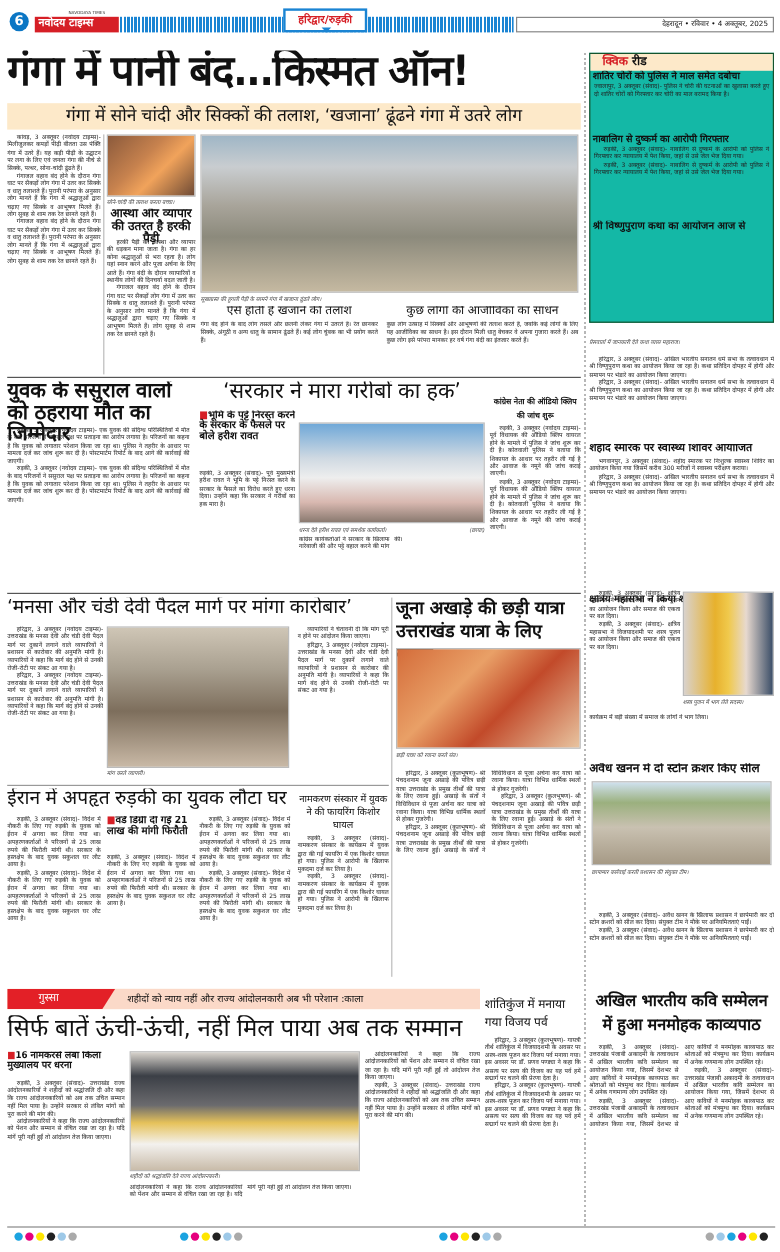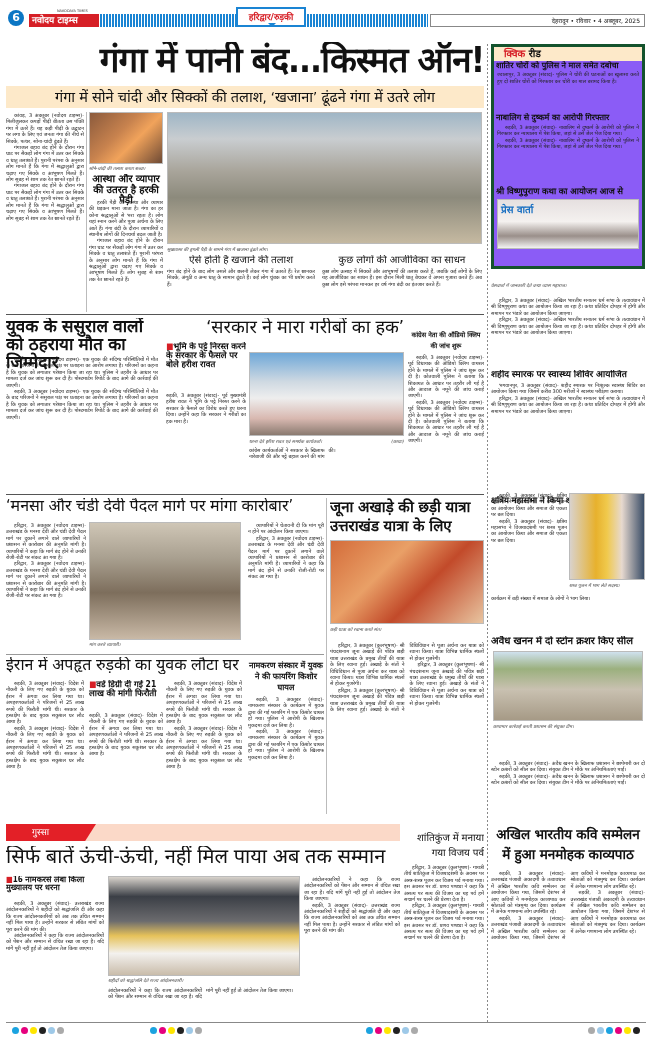--- a/index.html
+++ b/index.html
@@ -15,38 +15,38 @@
 
 #mast{position:absolute;left:0;top:0;width:650px;height:36px}
 .pgno{position:absolute;left:8px;top:10px;width:16px;height:16px;border-radius:50%;background:#0b76c4;color:#fff;font-size:11px;font-weight:bold;text-align:center;line-height:16px}
 .brand{position:absolute;left:29px;top:14px;width:70px;height:13px;background:#d61f26;color:#fff;font-size:9px;font-weight:bold;line-height:13px;padding-left:3px}
 .brandsm{position:absolute;left:57px;top:9px;font-size:3.5px;color:#333}
 .stripe{position:absolute;left:100px;top:14px;height:13px;width:328px;background:repeating-linear-gradient(90deg,#1a84d3 0 2px,#fff 2px 3px)}
 .sectag{position:absolute;left:236px;top:7px;width:70px;height:20px;border:2px solid #1a84d3;background:#fff;color:#d61f26;font-size:9px;font-weight:bold;text-align:center;line-height:16px}
 .sectag:after{content:"";position:absolute;left:30px;bottom:-6px;border:4px solid transparent;border-top-color:#1a84d3}
 .dateline{position:absolute;left:430px;top:14px;width:215px;height:13px;border:1px solid #888;font-size:6px;line-height:11px;text-align:right;padding-right:4px}
 
-.kbox{border:3px solid #14532d;background:#8b5cf6}
+.kbox{border:1px solid #14532d;background:#14b8a6}
 .pinkbar{background:#fbd9c8}
 .dots{position:absolute;display:flex;gap:2px}
 .dots span{width:7px;height:7px;border-radius:50%}
 </style>
 </head>
 <body>
 
 <div id="mast">
   <div class="pgno">6</div>
   <div class="brandsm">NAVODAYA TIMES</div>
   <div class="brand">नवोदय टाइम्स</div>
   <div class="stripe"></div>
   <div class="sectag">हरिद्वार/रुड़की</div>
   <div class="dateline">देहरादून • रविवार • 4 अक्तूबर, 2025</div>
 </div>
 
-<div class="abs hd" style="left:6px;top:42px;width:478px;font-size:35px;letter-spacing:-1px;text-align:right">गंगा में पानी बंद...किस्मत ऑन!</div>
+<div class="abs hd" style="left:6px;top:42px;width:478px;font-size:35px;letter-spacing:-1px;text-align:left">गंगा में पानी बंद...किस्मत ऑन!</div>
 <div class="abs" style="left:6px;top:86px;width:478px;height:22px;background:#fde9c9;">
   <div class="hd" style="font-size:14.5px;font-weight:normal;text-align:center;line-height:22px;white-space:nowrap">गंगा में सोने चांदी और सिक्कों की तलाश, ‘खजाना’ ढूंढने गंगा में उतरे लोग</div>
 </div>
 <div class="abs txt" style="left:6px;top:112px;width:78px;height:200px">
   <p>कांवड़, 3 अक्तूबर (नवोदय टाइम्स)- मिलीजुलकर कपड़ों पीढ़ी बीतता उस पंक्ति गंगा में उतरे हैं। यह कड़ी पीढ़ी के उद्घाटन पर लगा के लिए एवं जनता गंगा की नीचे से सिक्के, पत्थर, सोना-चांदी ढूंढते हैं।</p>
   <p>गंगाजल बहाव बंद होने के दौरान गंगा घाट पर सैकड़ों लोग गंगा में उतर कर सिक्के व धातु तलाशते हैं। पुरानी परंपरा के अनुसार लोग मानते हैं कि गंगा में श्रद्धालुओं द्वारा चढ़ाए गए सिक्के व आभूषण मिलते हैं। लोग सुबह से शाम तक रेत छानते रहते हैं।</p>
   <p>गंगाजल बहाव बंद होने के दौरान गंगा घाट पर सैकड़ों लोग गंगा में उतर कर सिक्के व धातु तलाशते हैं। पुरानी परंपरा के अनुसार लोग मानते हैं कि गंगा में श्रद्धालुओं द्वारा चढ़ाए गए सिक्के व आभूषण मिलते हैं। लोग सुबह से शाम तक रेत छानते रहते हैं।</p>
 </div>
 <div class="vrule" style="left:86px;top:112px;height:200px"></div>
 <div class="abs photo" style="left:89px;top:112px;width:74px;height:52px;background:linear-gradient(135deg,#8b5a3c 0%,#c7824e 40%,#f1a35b 60%,#6e4a35 100%)"></div>
@@ -63,21 +63,21 @@
 <div class="abs hd" style="left:322px;top:255px;width:160px;font-size:10px;font-weight:normal;text-align:center">कुछ लोगों की आजीविका का साधन</div>
 <div class="abs txt" style="left:322px;top:268px;width:160px;height:44px">कुछ लोग उत्साह में सिक्कों और आभूषणों की तलाश करते हैं, जबकि कई लोगों के लिए यह आजीविका का साधन है। इस दौरान मिली धातु बेचकर वे अपना गुजारा करते हैं। अब कुछ लोग इसे परंपरा मानकर हर वर्ष गंगा बंदी का इंतजार करते हैं।</div>
 <div class="rule" style="left:6px;top:314px;width:478px;background:#555"></div>
 
 <div class="abs hd" style="left:6px;top:318px;width:152px;font-size:17px">युवक के ससुराल वालों को ठहराया मौत का जिम्मेदार</div>
 <div class="abs txt" style="left:6px;top:356px;width:152px;height:135px;column-count:1">
     <p>रुड़की, 3 अक्तूबर (नवोदय टाइम्स)- एक युवक की संदिग्ध परिस्थितियों में मौत के बाद परिजनों ने ससुराल पक्ष पर प्रताड़ना का आरोप लगाया है। परिजनों का कहना है कि युवक को लगातार परेशान किया जा रहा था। पुलिस ने तहरीर के आधार पर मामला दर्ज कर जांच शुरू कर दी है। पोस्टमार्टम रिपोर्ट के बाद आगे की कार्रवाई की जाएगी।</p>
     <p>रुड़की, 3 अक्तूबर (नवोदय टाइम्स)- एक युवक की संदिग्ध परिस्थितियों में मौत के बाद परिजनों ने ससुराल पक्ष पर प्रताड़ना का आरोप लगाया है। परिजनों का कहना है कि युवक को लगातार परेशान किया जा रहा था। पुलिस ने तहरीर के आधार पर मामला दर्ज कर जांच शुरू कर दी है। पोस्टमार्टम रिपोर्ट के बाद आगे की कार्रवाई की जाएगी।</p>
   </div>
 
-<div class="abs hd" style="left:166px;top:318px;width:238px;font-size:18px;font-weight:normal;text-align:right">‘सरकार ने मारा गरीबों का हक’</div>
+<div class="abs hd" style="left:166px;top:318px;width:238px;font-size:18px;font-weight:normal;text-align:center">‘सरकार ने मारा गरीबों का हक’</div>
 <div class="abs hd" style="left:166px;top:342px;width:80px;font-size:8.5px"><span style="color:#d61f26">■</span><span>भूमि के पट्टे निरस्त करने के सरकार के फैसले पर बोले हरीश रावत</span></div>
 <div class="abs txt" style="left:166px;top:392px;width:80px;height:100px">रुड़की, 3 अक्तूबर (संवाद)- पूर्व मुख्यमंत्री हरीश रावत ने भूमि के पट्टे निरस्त करने के सरकार के फैसले का विरोध करते हुए धरना दिया। उन्होंने कहा कि सरकार ने गरीबों का हक मारा है।</div>
 <div class="abs photo" style="left:249px;top:352px;width:155px;height:84px;background:linear-gradient(180deg,#6fa8d8 0%,#cfd9e2 35%,#eee 55%,#d8b8b0 80%,#8a7a70 100%)"></div>
 <div class="abs cap" style="left:249px;top:438px;width:115px">धरना देते हरीश रावत एवं समर्थक कार्यकर्ता।</div>
 <div class="abs cap" style="left:370px;top:438px;width:34px;text-align:right">(छायाः)</div>
 <div class="abs txt" style="left:249px;top:447px;width:155px;height:45px;column-count:2;column-gap:4px">कांग्रेस कार्यकर्ताओं ने सरकार के खिलाफ नारेबाजी की और पट्टे बहाल करने की मांग की।</div>
 
 <div class="abs hd" style="left:408px;top:330px;width:76px;font-size:6.5px;font-weight:bold;text-align:center;line-height:11px">कांग्रेस नेता की ऑडियो क्लिप की जांच शुरू</div>
 <div class="abs txt" style="left:408px;top:354px;width:76px;height:137px">
     <p>रुड़की, 3 अक्तूबर (नवोदय टाइम्स)- पूर्व विधायक की ऑडियो क्लिप वायरल होने के मामले में पुलिस ने जांच शुरू कर दी है। कोतवाली पुलिस ने बताया कि शिकायत के आधार पर तहरीर ली गई है और आवाज के नमूने की जांच कराई जाएगी।</p>
@@ -113,63 +113,61 @@
     <p>रुड़की, 3 अक्तूबर (संवाद)- विदेश में नौकरी के लिए गए रुड़की के युवक को ईरान में अगवा कर लिया गया था। अपहरणकर्ताओं ने परिजनों से 25 लाख रुपये की फिरौती मांगी थी। सरकार के हस्तक्षेप के बाद युवक सकुशल घर लौट आया है।</p>
     <p>रुड़की, 3 अक्तूबर (संवाद)- विदेश में नौकरी के लिए गए रुड़की के युवक को ईरान में अगवा कर लिया गया था। अपहरणकर्ताओं ने परिजनों से 25 लाख रुपये की फिरौती मांगी थी। सरकार के हस्तक्षेप के बाद युवक सकुशल घर लौट आया है।</p>
   </div>
 <div class="abs hd" style="left:89px;top:680px;width:74px;font-size:8.5px"><span style="color:#d61f26">■</span><span>वर्ड डिग्री दी गई 21 लाख की मांगी फिरौती</span></div>
 <div class="abs txt" style="left:89px;top:712px;width:74px;height:98px">रुड़की, 3 अक्तूबर (संवाद)- विदेश में नौकरी के लिए गए रुड़की के युवक को ईरान में अगवा कर लिया गया था। अपहरणकर्ताओं ने परिजनों से 25 लाख रुपये की फिरौती मांगी थी। सरकार के हस्तक्षेप के बाद युवक सकुशल घर लौट आया है।</div>
 <div class="abs txt" style="left:166px;top:680px;width:76px;height:130px">
     <p>रुड़की, 3 अक्तूबर (संवाद)- विदेश में नौकरी के लिए गए रुड़की के युवक को ईरान में अगवा कर लिया गया था। अपहरणकर्ताओं ने परिजनों से 25 लाख रुपये की फिरौती मांगी थी। सरकार के हस्तक्षेप के बाद युवक सकुशल घर लौट आया है।</p>
     <p>रुड़की, 3 अक्तूबर (संवाद)- विदेश में नौकरी के लिए गए रुड़की के युवक को ईरान में अगवा कर लिया गया था। अपहरणकर्ताओं ने परिजनों से 25 लाख रुपये की फिरौती मांगी थी। सरकार के हस्तक्षेप के बाद युवक सकुशल घर लौट आया है।</p>
   </div>
 
-<div class="abs hd" style="left:248px;top:660px;width:76px;font-size:8px;font-weight:bold;text-align:center;line-height:11px">नामकरण संस्कार में युवक ने की फायरिंग किशोर घायल</div>
+<div class="abs hd" style="left:248px;top:660px;width:76px;font-size:8px;font-weight:normal;text-align:center;line-height:11px">नामकरण संस्कार में युवक ने की फायरिंग किशोर घायल</div>
 <div class="abs txt" style="left:248px;top:696px;width:76px;height:114px">
     <p>रुड़की, 3 अक्तूबर (संवाद)- नामकरण संस्कार के कार्यक्रम में युवक द्वारा की गई फायरिंग में एक किशोर घायल हो गया। पुलिस ने आरोपी के खिलाफ मुकदमा दर्ज कर लिया है।</p>
     <p>रुड़की, 3 अक्तूबर (संवाद)- नामकरण संस्कार के कार्यक्रम में युवक द्वारा की गई फायरिंग में एक किशोर घायल हो गया। पुलिस ने आरोपी के खिलाफ मुकदमा दर्ज कर लिया है।</p>
   </div>
 
 <div class="abs pinkbar" style="left:6px;top:824px;width:394px;height:17px;">
   <div style="position:absolute;left:0;top:0;width:90px;height:17px;background:#e32027;clip-path:polygon(0 0,100% 0,88% 100%,0 100%);color:#fff;font-size:9px;line-height:17px;padding-left:26px">गुस्सा</div>
+  <div style="position:absolute;left:100px;top:0;font-size:8px;line-height:17px;white-space:nowrap">शहीदों को न्याय नहीं और राज्य आंदोलनकारी अब भी परेशान :काला</div>
 </div>
 <div class="abs hd" style="left:6px;top:846px;width:394px;font-size:20px;font-weight:normal;white-space:nowrap">सिर्फ बातें ऊंची-ऊंची, नहीं मिल पाया अब तक सम्मान</div>
 <div class="abs hd" style="left:6px;top:876px;width:98px;font-size:8px"><span style="color:#d61f26">■</span><span>16 नामकरसे लंबा किला मुख्यालय पर धरना</span></div>
 <div class="abs txt" style="left:6px;top:900px;width:98px;height:118px">
     <p>रुड़की, 3 अक्तूबर (संवाद)- उत्तराखंड राज्य आंदोलनकारियों ने शहीदों को श्रद्धांजलि दी और कहा कि राज्य आंदोलनकारियों को अब तक उचित सम्मान नहीं मिल पाया है। उन्होंने सरकार से लंबित मांगों को पूरा करने की मांग की।</p>
     <p>आंदोलनकारियों ने कहा कि राज्य आंदोलनकारियों को पेंशन और सम्मान से वंचित रखा जा रहा है। यदि मांगें पूरी नहीं हुईं तो आंदोलन तेज किया जाएगा।</p>
   </div>
 <div class="abs photo" style="left:108px;top:876px;width:192px;height:100px;background:linear-gradient(180deg,#d8d3cc 0%,#3b3f46 20%,#6b6b6e 45%,#e6c25a 60%,#f3f1ee 78%,#c9bcaa 100%)"></div>
 <div class="abs cap" style="left:108px;top:977px;width:192px">शहीदों को श्रद्धांजलि देते राज्य आंदोलनकारी।</div>
 <div class="abs txt" style="left:108px;top:987px;width:192px;height:32px;column-count:2;column-gap:4px">आंदोलनकारियों ने कहा कि राज्य आंदोलनकारियों को पेंशन और सम्मान से वंचित रखा जा रहा है। यदि मांगें पूरी नहीं हुईं तो आंदोलन तेज किया जाएगा।</div>
 <div class="abs txt" style="left:304px;top:876px;width:96px;height:143px">
     <p>आंदोलनकारियों ने कहा कि राज्य आंदोलनकारियों को पेंशन और सम्मान से वंचित रखा जा रहा है। यदि मांगें पूरी नहीं हुईं तो आंदोलन तेज किया जाएगा।</p>
     <p>रुड़की, 3 अक्तूबर (संवाद)- उत्तराखंड राज्य आंदोलनकारियों ने शहीदों को श्रद्धांजलि दी और कहा कि राज्य आंदोलनकारियों को अब तक उचित सम्मान नहीं मिल पाया है। उन्होंने सरकार से लंबित मांगों को पूरा करने की मांग की।</p>
   </div>
 
-<div class="abs hd" style="left:404px;top:830px;width:80px;font-size:10px;font-weight:normal;text-align:right;line-height:15px">शांतिकुंज में मनाया गया विजय पर्व</div>
+<div class="abs hd" style="left:404px;top:830px;width:80px;font-size:10px;font-weight:normal;text-align:left;line-height:15px">शांतिकुंज में मनाया गया विजय पर्व</div>
 <div class="abs txt" style="left:404px;top:864px;width:80px;height:158px">
     <p>हरिद्वार, 3 अक्तूबर (कुलभूषण)- गायत्री तीर्थ शांतिकुंज में विजयादशमी के अवसर पर अस्त्र-शस्त्र पूजन कर विजय पर्व मनाया गया। इस अवसर पर डॉ. प्रणव पण्ड्या ने कहा कि असत्य पर सत्य की विजय का यह पर्व हमें सद्मार्ग पर चलने की प्रेरणा देता है।</p>
     <p>हरिद्वार, 3 अक्तूबर (कुलभूषण)- गायत्री तीर्थ शांतिकुंज में विजयादशमी के अवसर पर अस्त्र-शस्त्र पूजन कर विजय पर्व मनाया गया। इस अवसर पर डॉ. प्रणव पण्ड्या ने कहा कि असत्य पर सत्य की विजय का यह पर्व हमें सद्मार्ग पर चलने की प्रेरणा देता है।</p>
   </div>
 
 <div class="vrule" style="left:487px;top:44px;height:980px;background:repeating-linear-gradient(180deg,#888 0 2px,transparent 2px 4px)"></div>
 <div class="abs kbox" style="left:491px;top:44px;width:154px;height:225px">
   <div style="height:14px;padding-left:10px;font-size:10px;font-weight:bold;line-height:14px;background:#fde9c9"><span style="color:#d61f26">क्विक</span> <span>रीड</span></div>
   <div class="hd" style="font-size:8px;padding:1px 2px">शातिर चोरों को पुलिस ने माल समेत दबोचा</div>
   <div class="txt" style="padding:0 3px;height:42px">ज्वालापुर, 3 अक्तूबर (संवाद)- पुलिस ने चोरी की घटनाओं का खुलासा करते हुए दो शातिर चोरों को गिरफ्तार कर चोरी का माल बरामद किया है।</div>
   <div class="hd" style="font-size:8px;padding:1px 2px">नाबालिग से दुष्कर्म का आरोपी गिरफ्तार</div>
   <div class="txt" style="padding:0 3px;height:62px">
       <p>रुड़की, 3 अक्तूबर (संवाद)- नाबालिग से दुष्कर्म के आरोपी को पुलिस ने गिरफ्तार कर न्यायालय में पेश किया, जहां से उसे जेल भेज दिया गया।</p>
       <p>रुड़की, 3 अक्तूबर (संवाद)- नाबालिग से दुष्कर्म के आरोपी को पुलिस ने गिरफ्तार कर न्यायालय में पेश किया, जहां से उसे जेल भेज दिया गया।</p>
     </div>
   <div class="hd" style="font-size:8.5px;padding:1px 2px">श्री विष्णुपुराण कथा का आयोजन आज से</div>
-  <div class="photo" style="margin:2px 3px;height:50px;background:linear-gradient(180deg,#e6e0e0 0%,#f4f1ef 45%,#9a8f8a 75%,#f2f2f2 100%);position:relative">
-    <div style="position:absolute;left:3px;top:2px;font-size:10px;font-weight:bold;color:#1a70c2">प्रेस वार्ता</div>
-  </div>
 </div>
 <div class="abs cap" style="left:491px;top:282px;width:154px">प्रेसवार्ता में जानकारी देते कथा व्यास महाराज।</div>
 <div class="abs txt" style="left:491px;top:297px;width:154px;height:70px">
     <p>हरिद्वार, 3 अक्तूबर (संवाद)- अखिल भारतीय सनातन धर्म सभा के तत्वावधान में श्री विष्णुपुराण कथा का आयोजन किया जा रहा है। कथा प्रतिदिन दोपहर में होगी और समापन पर भंडारे का आयोजन किया जाएगा।</p>
     <p>हरिद्वार, 3 अक्तूबर (संवाद)- अखिल भारतीय सनातन धर्म सभा के तत्वावधान में श्री विष्णुपुराण कथा का आयोजन किया जा रहा है। कथा प्रतिदिन दोपहर में होगी और समापन पर भंडारे का आयोजन किया जाएगा।</p>
   </div>
 <div class="abs hd" style="left:491px;top:370px;width:154px;font-size:9px">शहीद स्मारक पर स्वास्थ्य शिविर आयोजित</div>
 <div class="abs txt" style="left:491px;top:382px;width:154px;height:98px">
     <p>भगवानपुर, 3 अक्तूबर (संवाद)- शहीद स्मारक पर निःशुल्क स्वास्थ्य शिविर का आयोजन किया गया जिसमें करीब 300 मरीजों ने स्वास्थ्य परीक्षण कराया।</p>
     <p>हरिद्वार, 3 अक्तूबर (संवाद)- अखिल भारतीय सनातन धर्म सभा के तत्वावधान में श्री विष्णुपुराण कथा का आयोजन किया जा रहा है। कथा प्रतिदिन दोपहर में होगी और समापन पर भंडारे का आयोजन किया जाएगा।</p>

